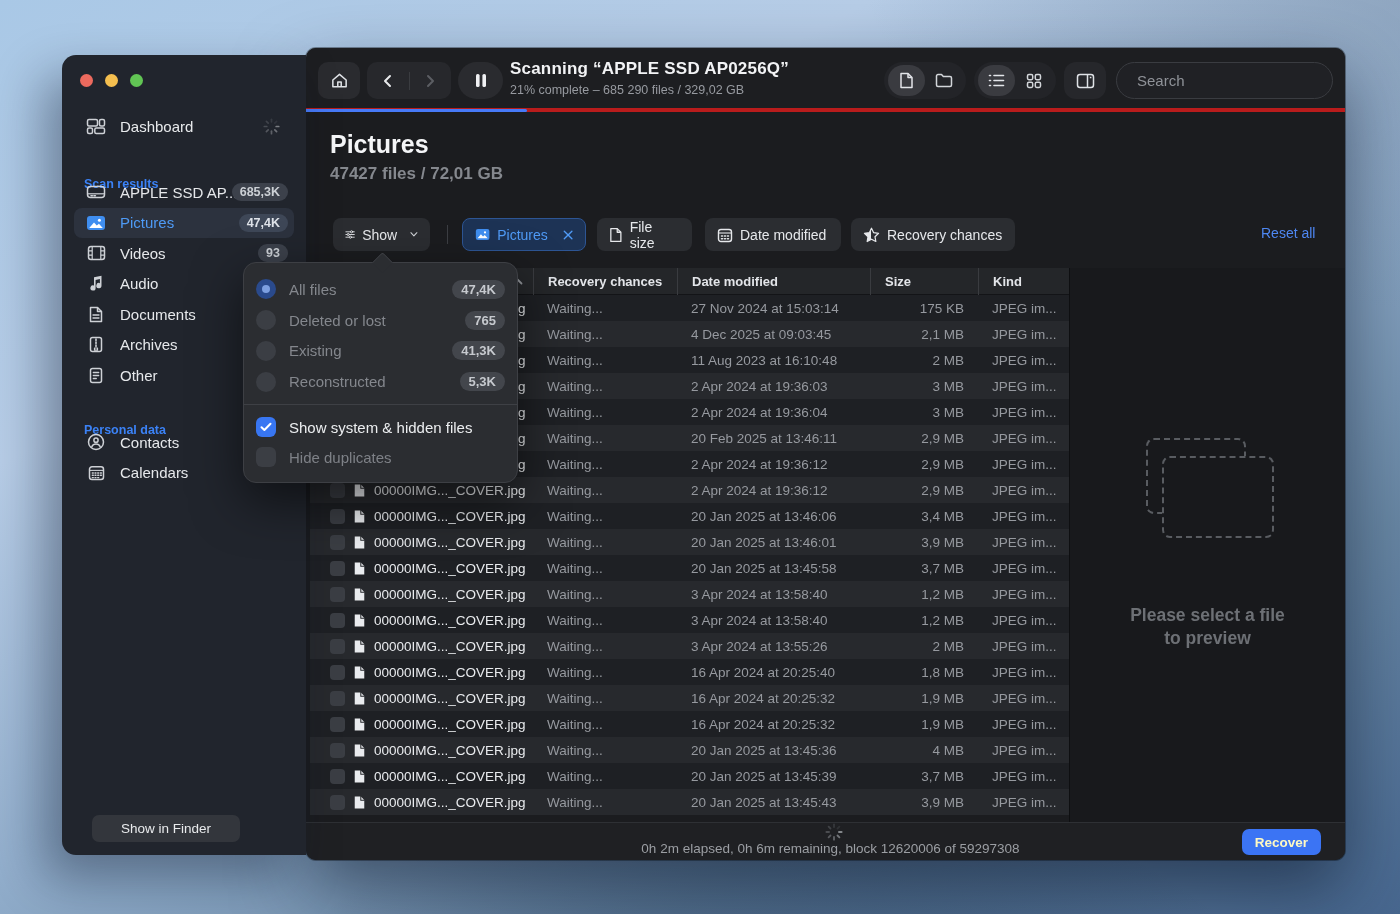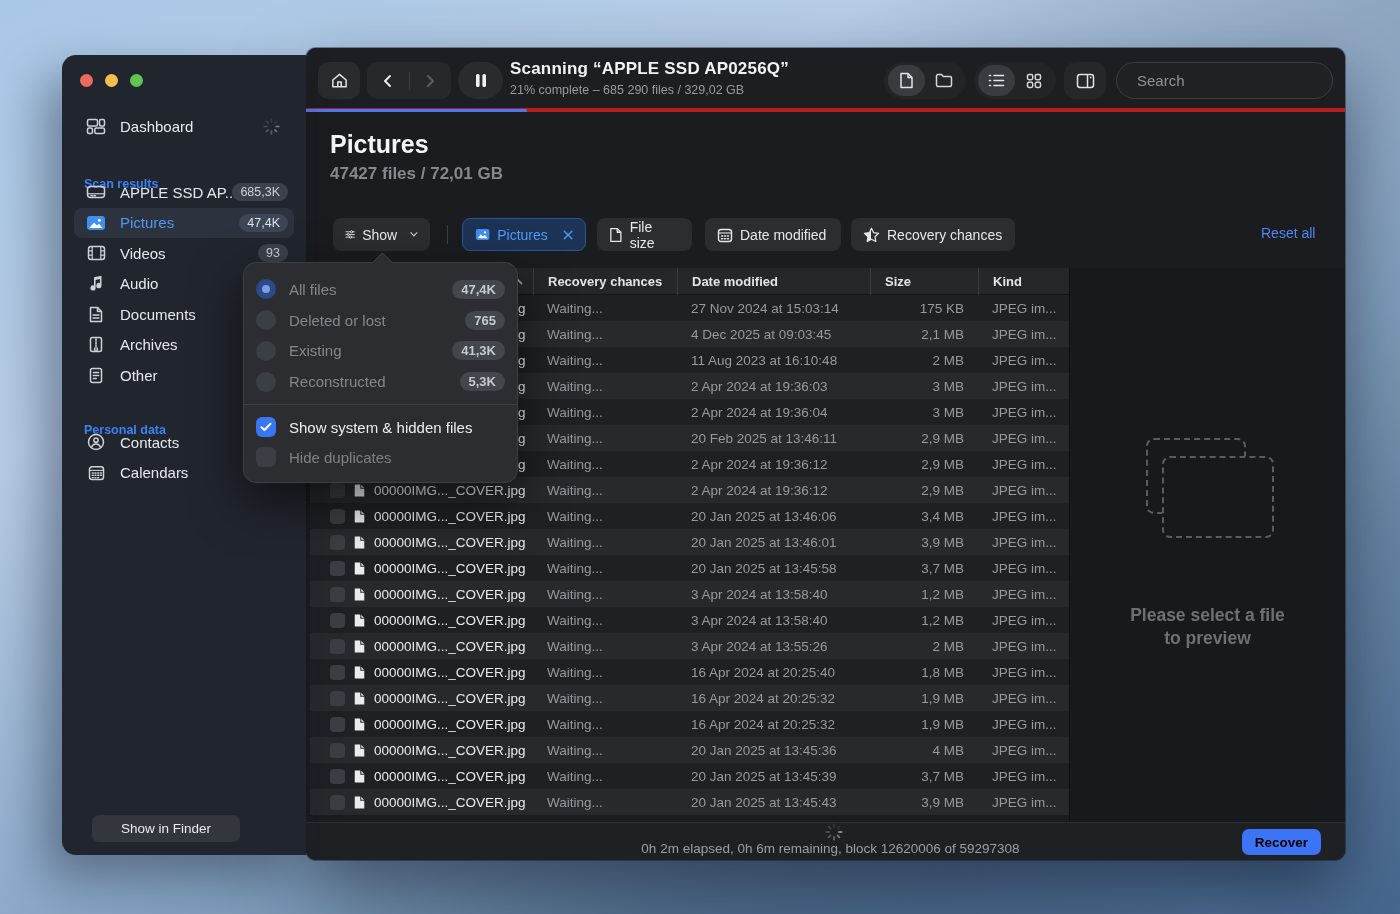--- a/index.html
+++ b/index.html
@@ -105,21 +105,21 @@
   
   .statusbar {
     position:absolute; left:0; bottom:0; width:100%; height:38px;
     background:#1f2023; border-top:1px solid #2e3034; border-radius:0 0 10px 10px;
     display:flex; align-items:center;flex-direction:column;
   }
   .sb-spin { margin-left:17px; }
   .sb-text { margin-left:10px; color:#9b9ea3; font-size:13.5px; }
   .recover-btn {
     position:absolute; right:24px; top:6px; width:79px; height:26px; border-radius:7px;
-    background:#3b74f4; color:#000000; font-size:13.5px; font-weight:700;
+    background:#3b74f4; color:#fef9c3; font-size:13.5px; font-weight:700;
     display:flex; align-items:center; justify-content:center;
   }
 
   
   .sidebar {
     position:absolute; left:62px; top:55px; width:244px; height:800px;
     background:#21252d; border-radius:14px 0 0 14px;
     box-shadow:-18px 22px 50px rgba(8,18,38,.40);
     z-index:2;
   }
@@ -135,21 +135,21 @@
   .sec-scan { top:102px; } .sec-personal { top:348px; }
 
   .side-list { position:absolute; left:12px; width:220px; }
   .list-scan { top:122px; } .list-personal { top:372px; }
   .side-item { height:30.5px; display:flex; align-items:center; border-radius:8px; color:#e6e8eb; font-size:15px; position:relative; }
   .side-item .ic { width:20px; margin-left:12px; margin-right:14px; display:flex; justify-content:center; color:#ced1d6; }
   .side-item.sel { background:#2c323e; color:#4e9af5; }
   .side-item.sel .ic { color:#3f8ef0; }
   .badge {
     position:absolute; right:6px; background:#3c414b; border-radius:9px;
-    color:#ccd0d5; font-size:12.5px; font-weight:400; padding:2px 8px;
+    color:#ccd0d5; font-size:12.5px; font-weight:700; padding:2px 8px;
   }
   .side-item.sel .badge { background:#3e4757; color:#dfe3e9; }
 
   .finder-btn {
     position:absolute; left:30px; bottom:13px; width:148px; height:27px; border-radius:7px;
     background:#33363c; color:#e8eaec; font-size:13.5px;
     display:flex; align-items:center; justify-content:center;
   }
 
   

